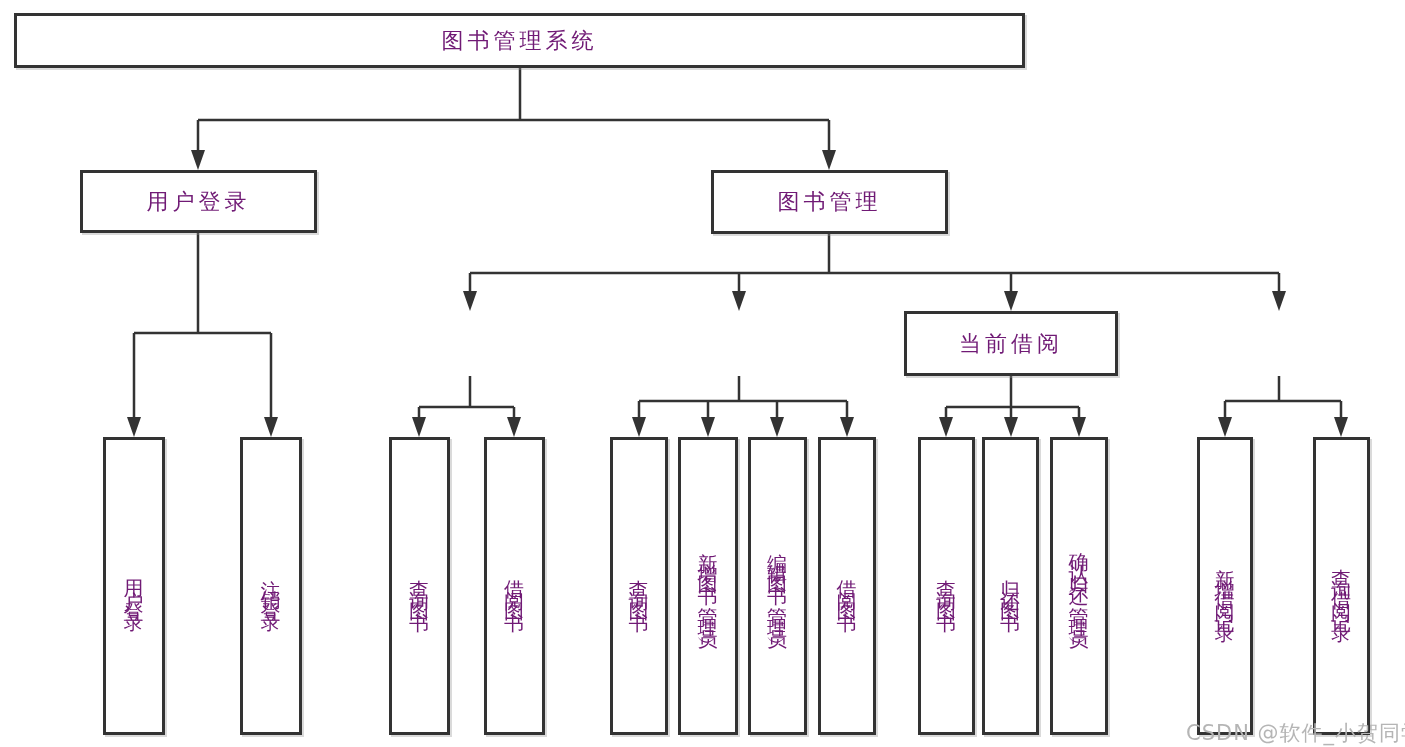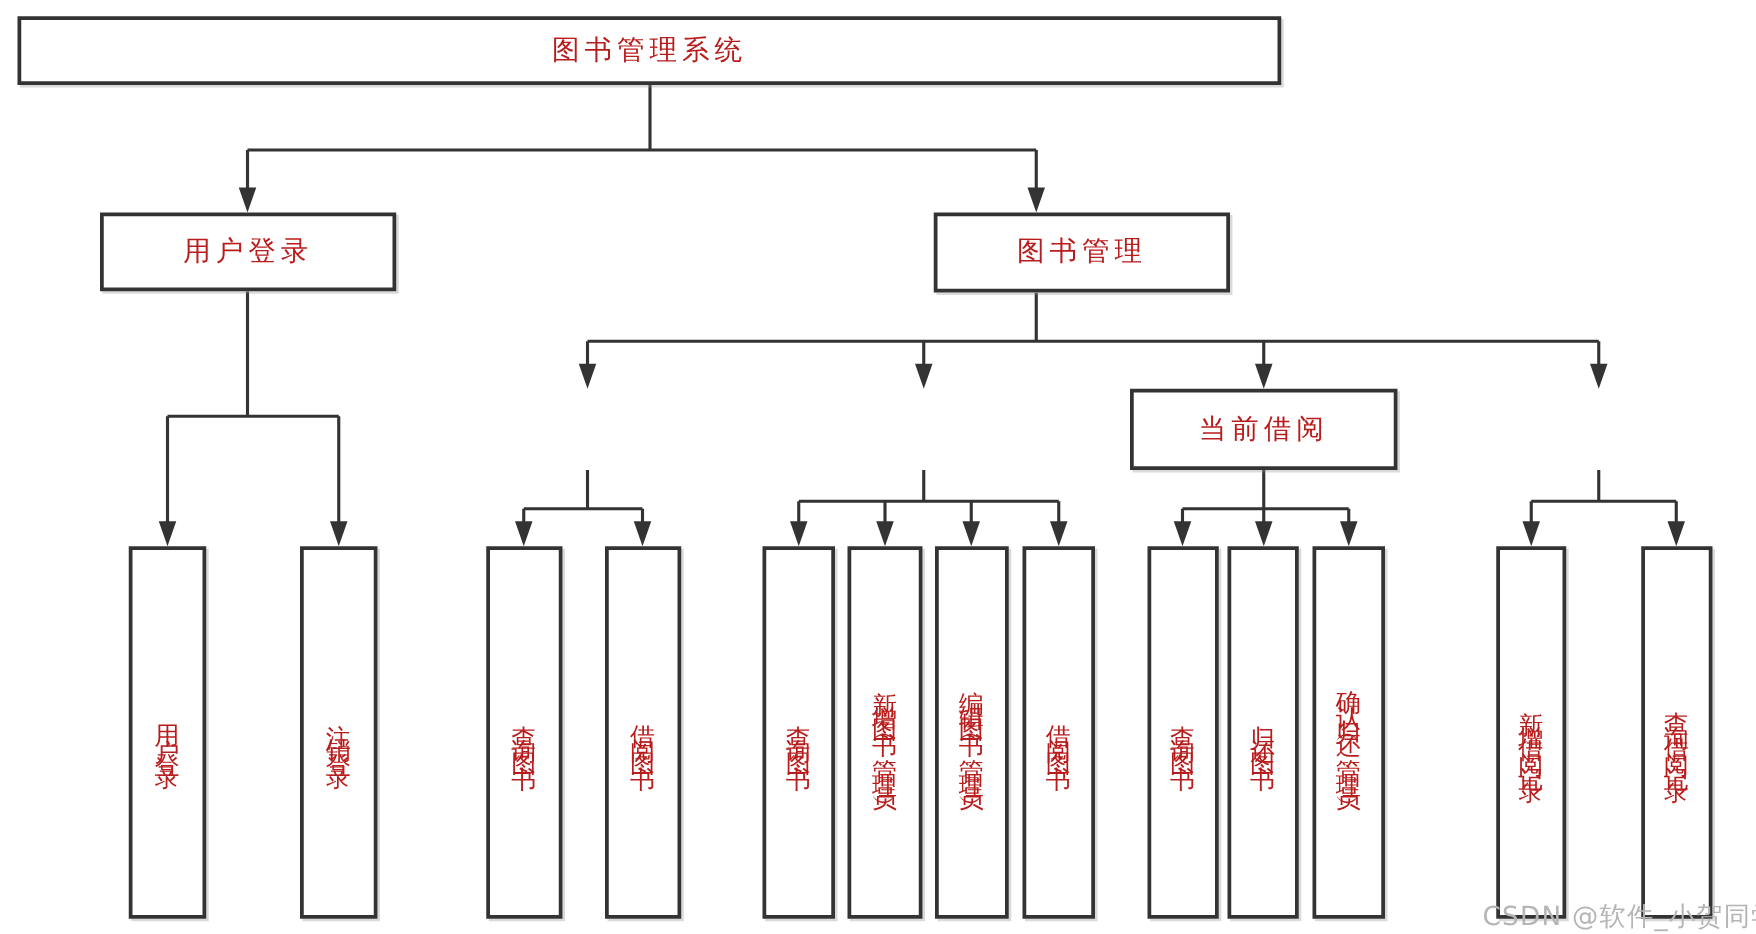--- a/index.html
+++ b/index.html
@@ -18,21 +18,21 @@
     z-index: 1;
   }
   .node {
     position: absolute;
     box-sizing: border-box;
     background: #ffffff;
     border: 3px solid #333333;
     display: flex;
     align-items: center;
     justify-content: center;
-    color: #b91c1c;
+    color: #701a75;
     z-index: 2;
     box-shadow: 2px 2px 0 rgba(150,150,150,0.35);
   }
   .node.h .lbl {
     font-size: 22px;
     letter-spacing: 4px;
     white-space: nowrap;
     line-height: 1;
   }
   .node.v .lbl {
@@ -91,21 +91,21 @@
     </g>
   </svg>
 
   <div class="node h" style="left:14px;top:13px;width:1011px;height:55px">
     <span class="lbl">图书管理系统</span>
   </div>
 
   <div class="node h" style="left:80px;top:170px;width:237px;height:63px">
     <span class="lbl">用户登录</span>
   </div>
-  <div class="node h" style="left:747px;top:170px;width:237px;height:64px">
+  <div class="node h" style="left:711px;top:170px;width:237px;height:64px">
     <span class="lbl">图书管理</span>
   </div>
 
   <div class="node h" style="left:904px;top:311px;width:214px;height:65px">
     <span class="lbl">当前借阅</span>
   </div>
 
   <div class="node v" style="left:103px;top:437px;width:62px;height:298px">
     <span class="lbl">用户登录</span>
   </div>

